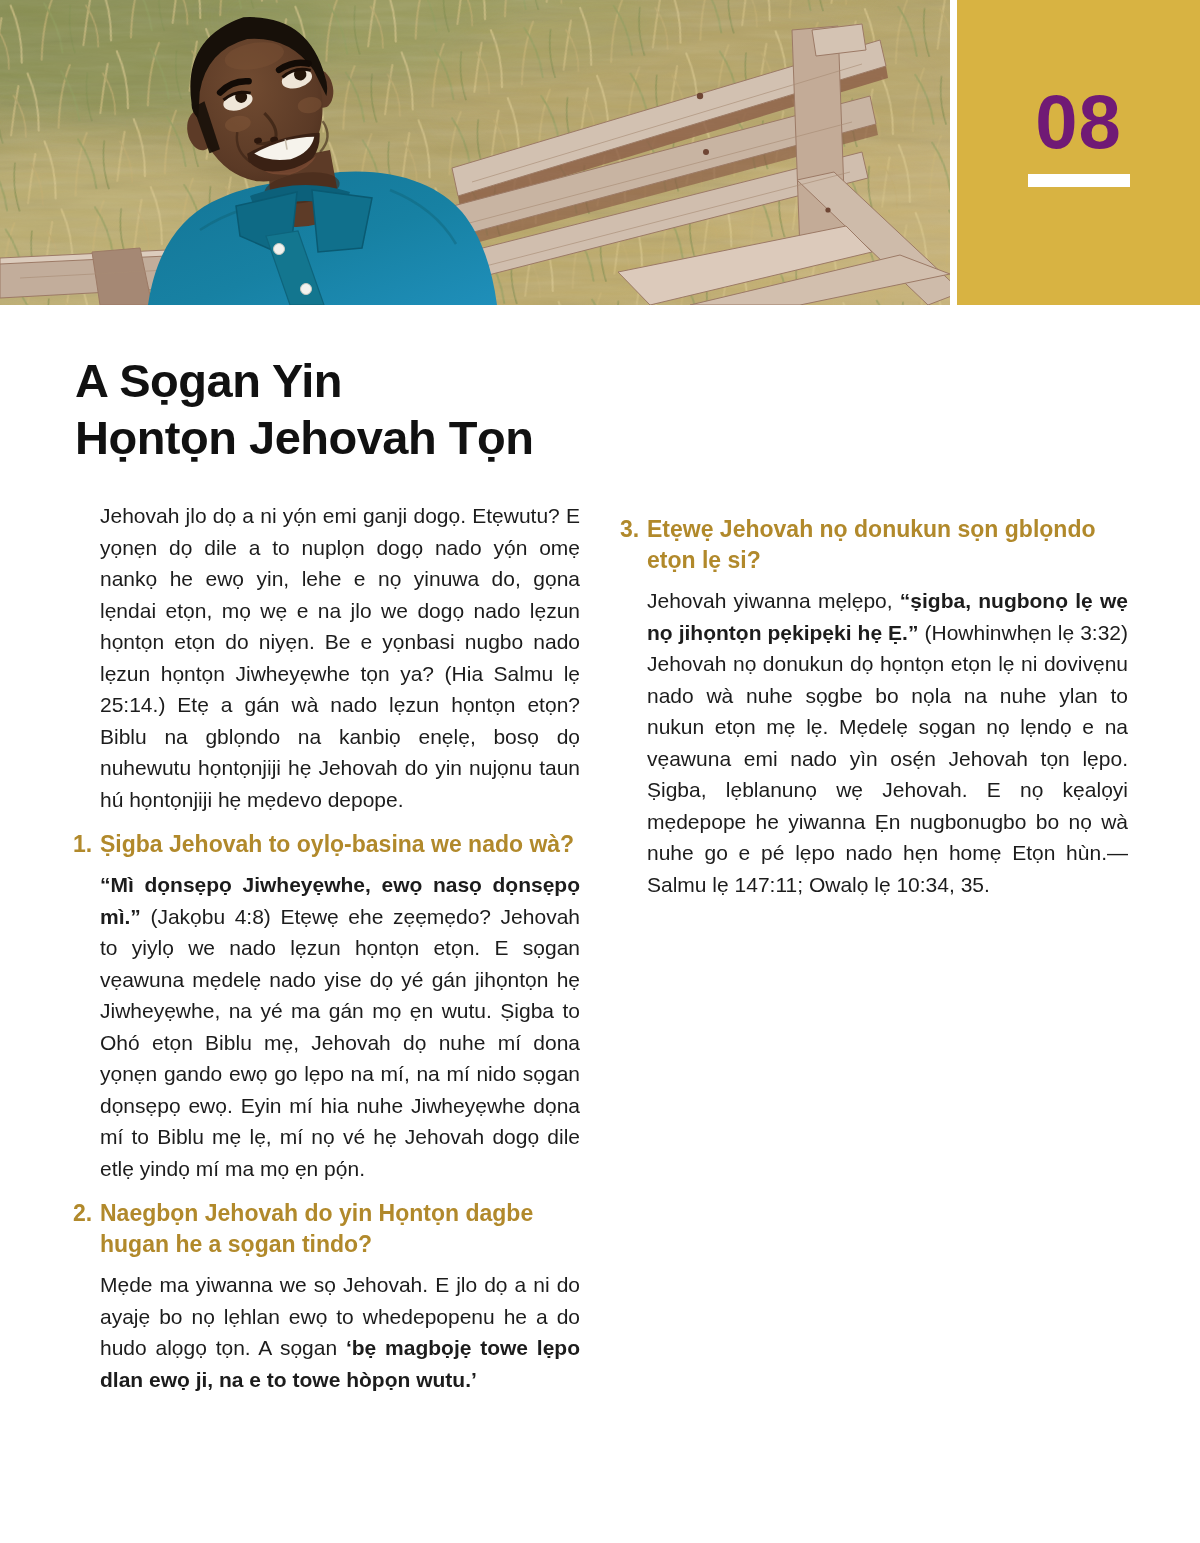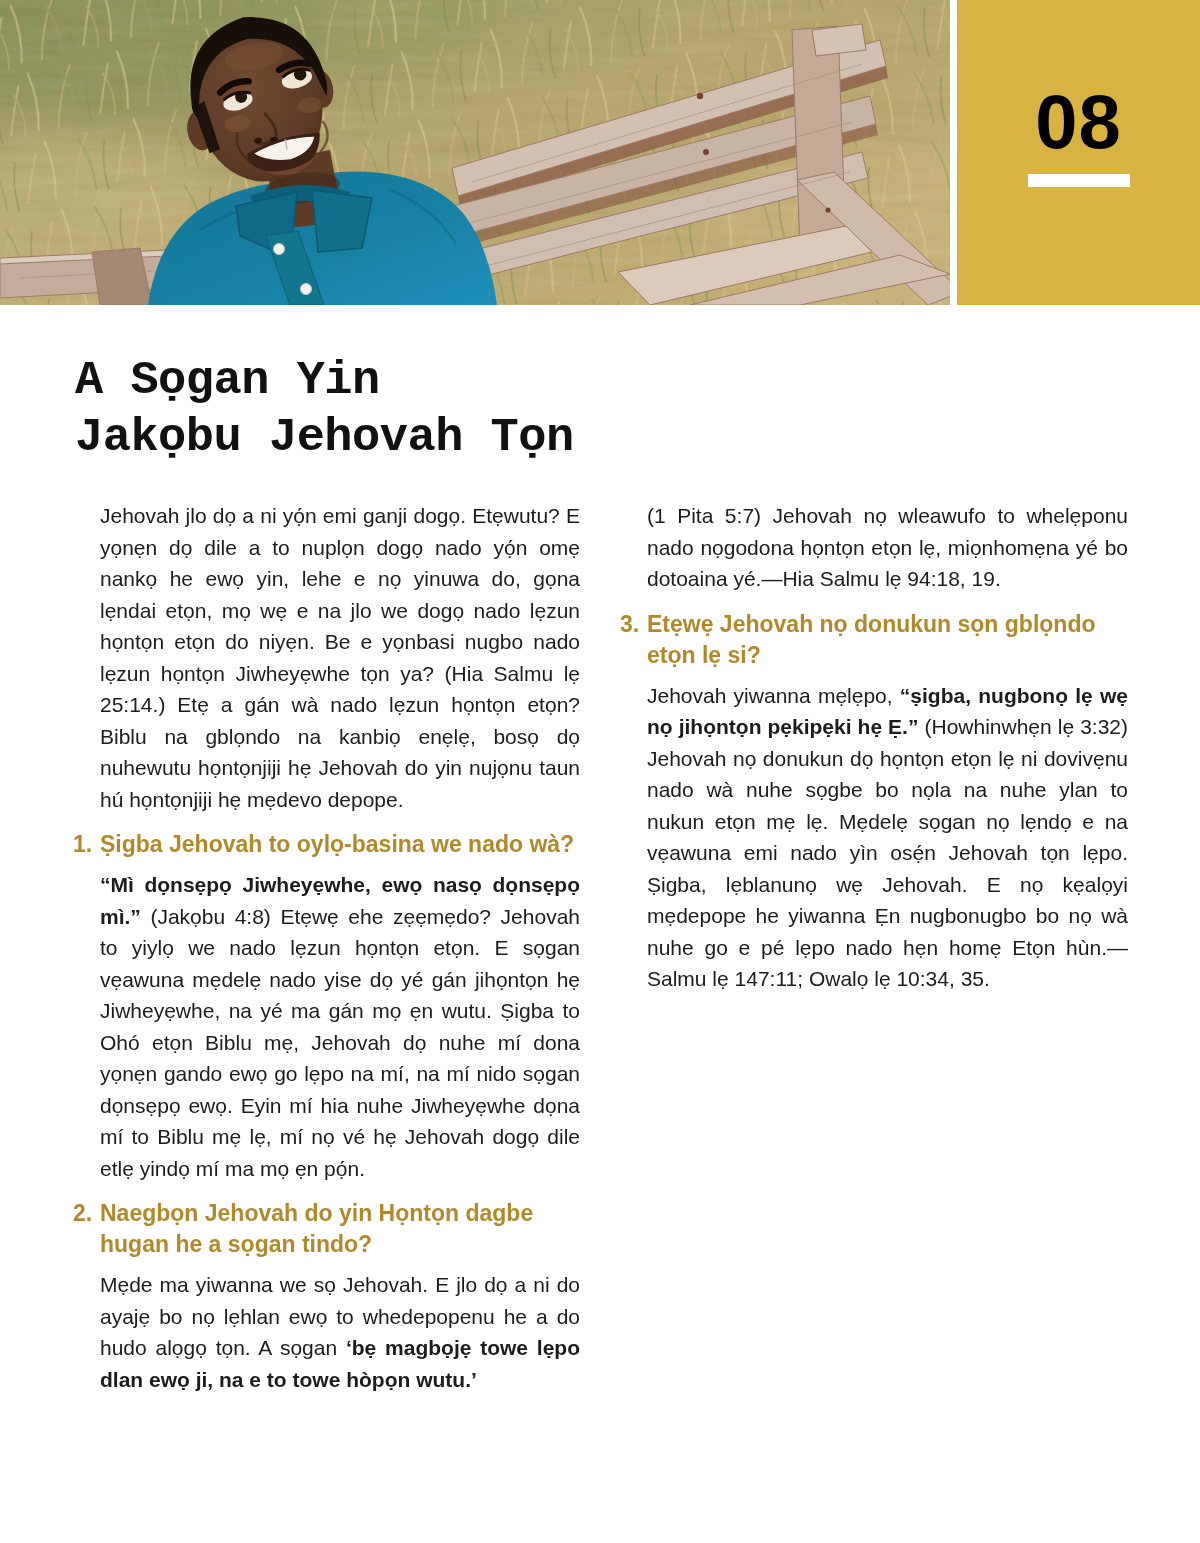--- a/index.html
+++ b/index.html
@@ -13,28 +13,28 @@
   
   .hero{position:absolute;left:0;top:0;width:950px;height:305px;overflow:hidden;}
   .hero svg{display:block;}
 
   
   .chapter-block{
     position:absolute;left:957px;top:0;width:243px;height:305px;
     background:#d8b342;display:flex;flex-direction:column;align-items:center;
   }
   .chapter-number{
-    margin-top:84px;font-size:76px;line-height:1;font-weight:bold;color:#000000;letter-spacing:1px;
+    margin-top:84px;font-size:76px;line-height:1;font-weight:bold;color:#701a75;letter-spacing:1px;
   }
   .chapter-bar{width:102px;height:13px;background:#ffffff;margin-top:14px;}
 
   
   .title{
     position:absolute;left:75px;top:352px;margin:0;
-    font-size:47px;line-height:57px;font-weight:bold;color:#111;letter-spacing:-0.5px;font-family:Liberation Mono, monospace;
+    font-size:47px;line-height:57px;font-weight:bold;color:#111;letter-spacing:-0.5px;
   }
   .title span{display:block;}
 
   
   .columns{position:absolute;left:73px;top:500px;width:1055px;display:flex;gap:40px;}
   .col{width:507px;}
   .col.right{width:508px;}
   p.body{
     margin:0 0 0 27px;font-size:21px;line-height:31.5px;text-align:justify;color:#1c1c1c;
   }
@@ -183,21 +183,21 @@
     </svg>
   </div>
 
   <div class="chapter-block">
     <div class="chapter-number">08</div>
     <div class="chapter-bar"></div>
   </div>
 
   <h1 class="title">
     <span>A Sọgan Yin</span>
-    <span>Jakọbu Jehovah Tọn</span>
+    <span>Họntọn Jehovah Tọn</span>
   </h1>
 
   <div class="columns">
 
     <div class="col">
       <p class="body">Jehovah jlo dọ a ni yọ́n emi ganji dogọ. Etẹwutu? E yọnẹn dọ dile a to nuplọn dogọ nado yọ́n omẹ nankọ he ewọ yin, lehe e nọ yinuwa do, gọna lẹndai etọn, mọ wẹ e na jlo we dogọ nado lẹzun họntọn etọn do niyẹn. Be e yọnbasi nugbo nado lẹzun họntọn Jiwheyẹwhe tọn ya? (Hia Salmu lẹ 25:14.) Etẹ a gán wà nado lẹzun họntọn etọn? Biblu na gblọndo na kanbiọ enẹlẹ, bosọ dọ nuhewutu họntọnjiji hẹ Jehovah do yin nujọnu taun hú họntọnjiji hẹ mẹdevo depope.</p>
 
       <div class="qhead">
         <span class="qnum">1.</span>
         <span>Ṣigba Jehovah to oylọ-basina we nado wà?</span>
@@ -205,21 +205,20 @@
       <p class="body"><span class="bold">“Mì dọnsẹpọ Jiwheyẹwhe, ewọ nasọ dọnsẹpọ mì.”</span><span> (Jakọbu 4:8) Etẹwẹ ehe zẹẹmẹdo? Jehovah to yiylọ we nado lẹzun họntọn etọn. E sọgan vẹawuna mẹdelẹ nado yise dọ yé gán jihọntọn hẹ Jiwheyẹwhe, na yé ma gán mọ ẹn wutu. Ṣigba to Ohó etọn Biblu mẹ, Jehovah dọ nuhe mí dona yọnẹn gando ewọ go lẹpo na mí, na mí nido sọgan dọnsẹpọ ewọ. Eyin mí hia nuhe Jiwheyẹwhe dọna mí to Biblu mẹ lẹ, mí nọ vé hẹ Jehovah dogọ dile etlẹ yindọ mí ma mọ ẹn pọ́n.</span></p>
 
       <div class="qhead">
         <span class="qnum">2.</span>
         <span>Naegbọn Jehovah do yin Họntọn dagbe hugan he a sọgan tindo?</span>
       </div>
       <p class="body"><span>Mẹde ma yiwanna we sọ Jehovah. E jlo dọ a ni do ayajẹ bo nọ lẹhlan ewọ to whedepopenu he a do hudo alọgọ tọn. A sọgan </span><span class="bold">‘bẹ magbọjẹ towe lẹpo dlan ewọ ji, na e to towe hòpọn wutu.’</span></p>
     </div>
 
     <div class="col right">
-      <p class="body">(1 Pita 5:7) Jehovah nọ wleawufo to whelẹponu nado nọgodona họntọn etọn lẹ, miọnhomẹna yé bo dotoaina yé.—Hia Salmu lẹ 94:18, 19.</p>
 
       <div class="qhead">
         <span class="qnum">3.</span>
         <span>Etẹwẹ Jehovah nọ donukun sọn gblọndo etọn lẹ si?</span>
       </div>
       <p class="body"><span>Jehovah yiwanna mẹlẹpo, </span><span class="bold">“ṣigba, nugbonọ lẹ wẹ nọ jihọntọn pẹkipẹki hẹ Ẹ.”</span><span> (Howhinwhẹn lẹ 3:32) Jehovah nọ donukun dọ họntọn etọn lẹ ni dovivẹnu nado wà nuhe sọgbe bo nọla na nuhe ylan to nukun etọn mẹ lẹ. Mẹdelẹ sọgan nọ lẹndọ e na vẹawuna emi nado yìn osẹ́n Jehovah tọn lẹpo. Ṣigba, lẹblanunọ wẹ Jehovah. E nọ kẹalọyi mẹdepope he yiwanna Ẹn nugbonugbo bo nọ wà nuhe go e pé lẹpo nado hẹn homẹ Etọn hùn.—Salmu lẹ 147:11; Owalọ lẹ 10:34, 35.</span></p>
     </div>
 
   </div>
 </div>

